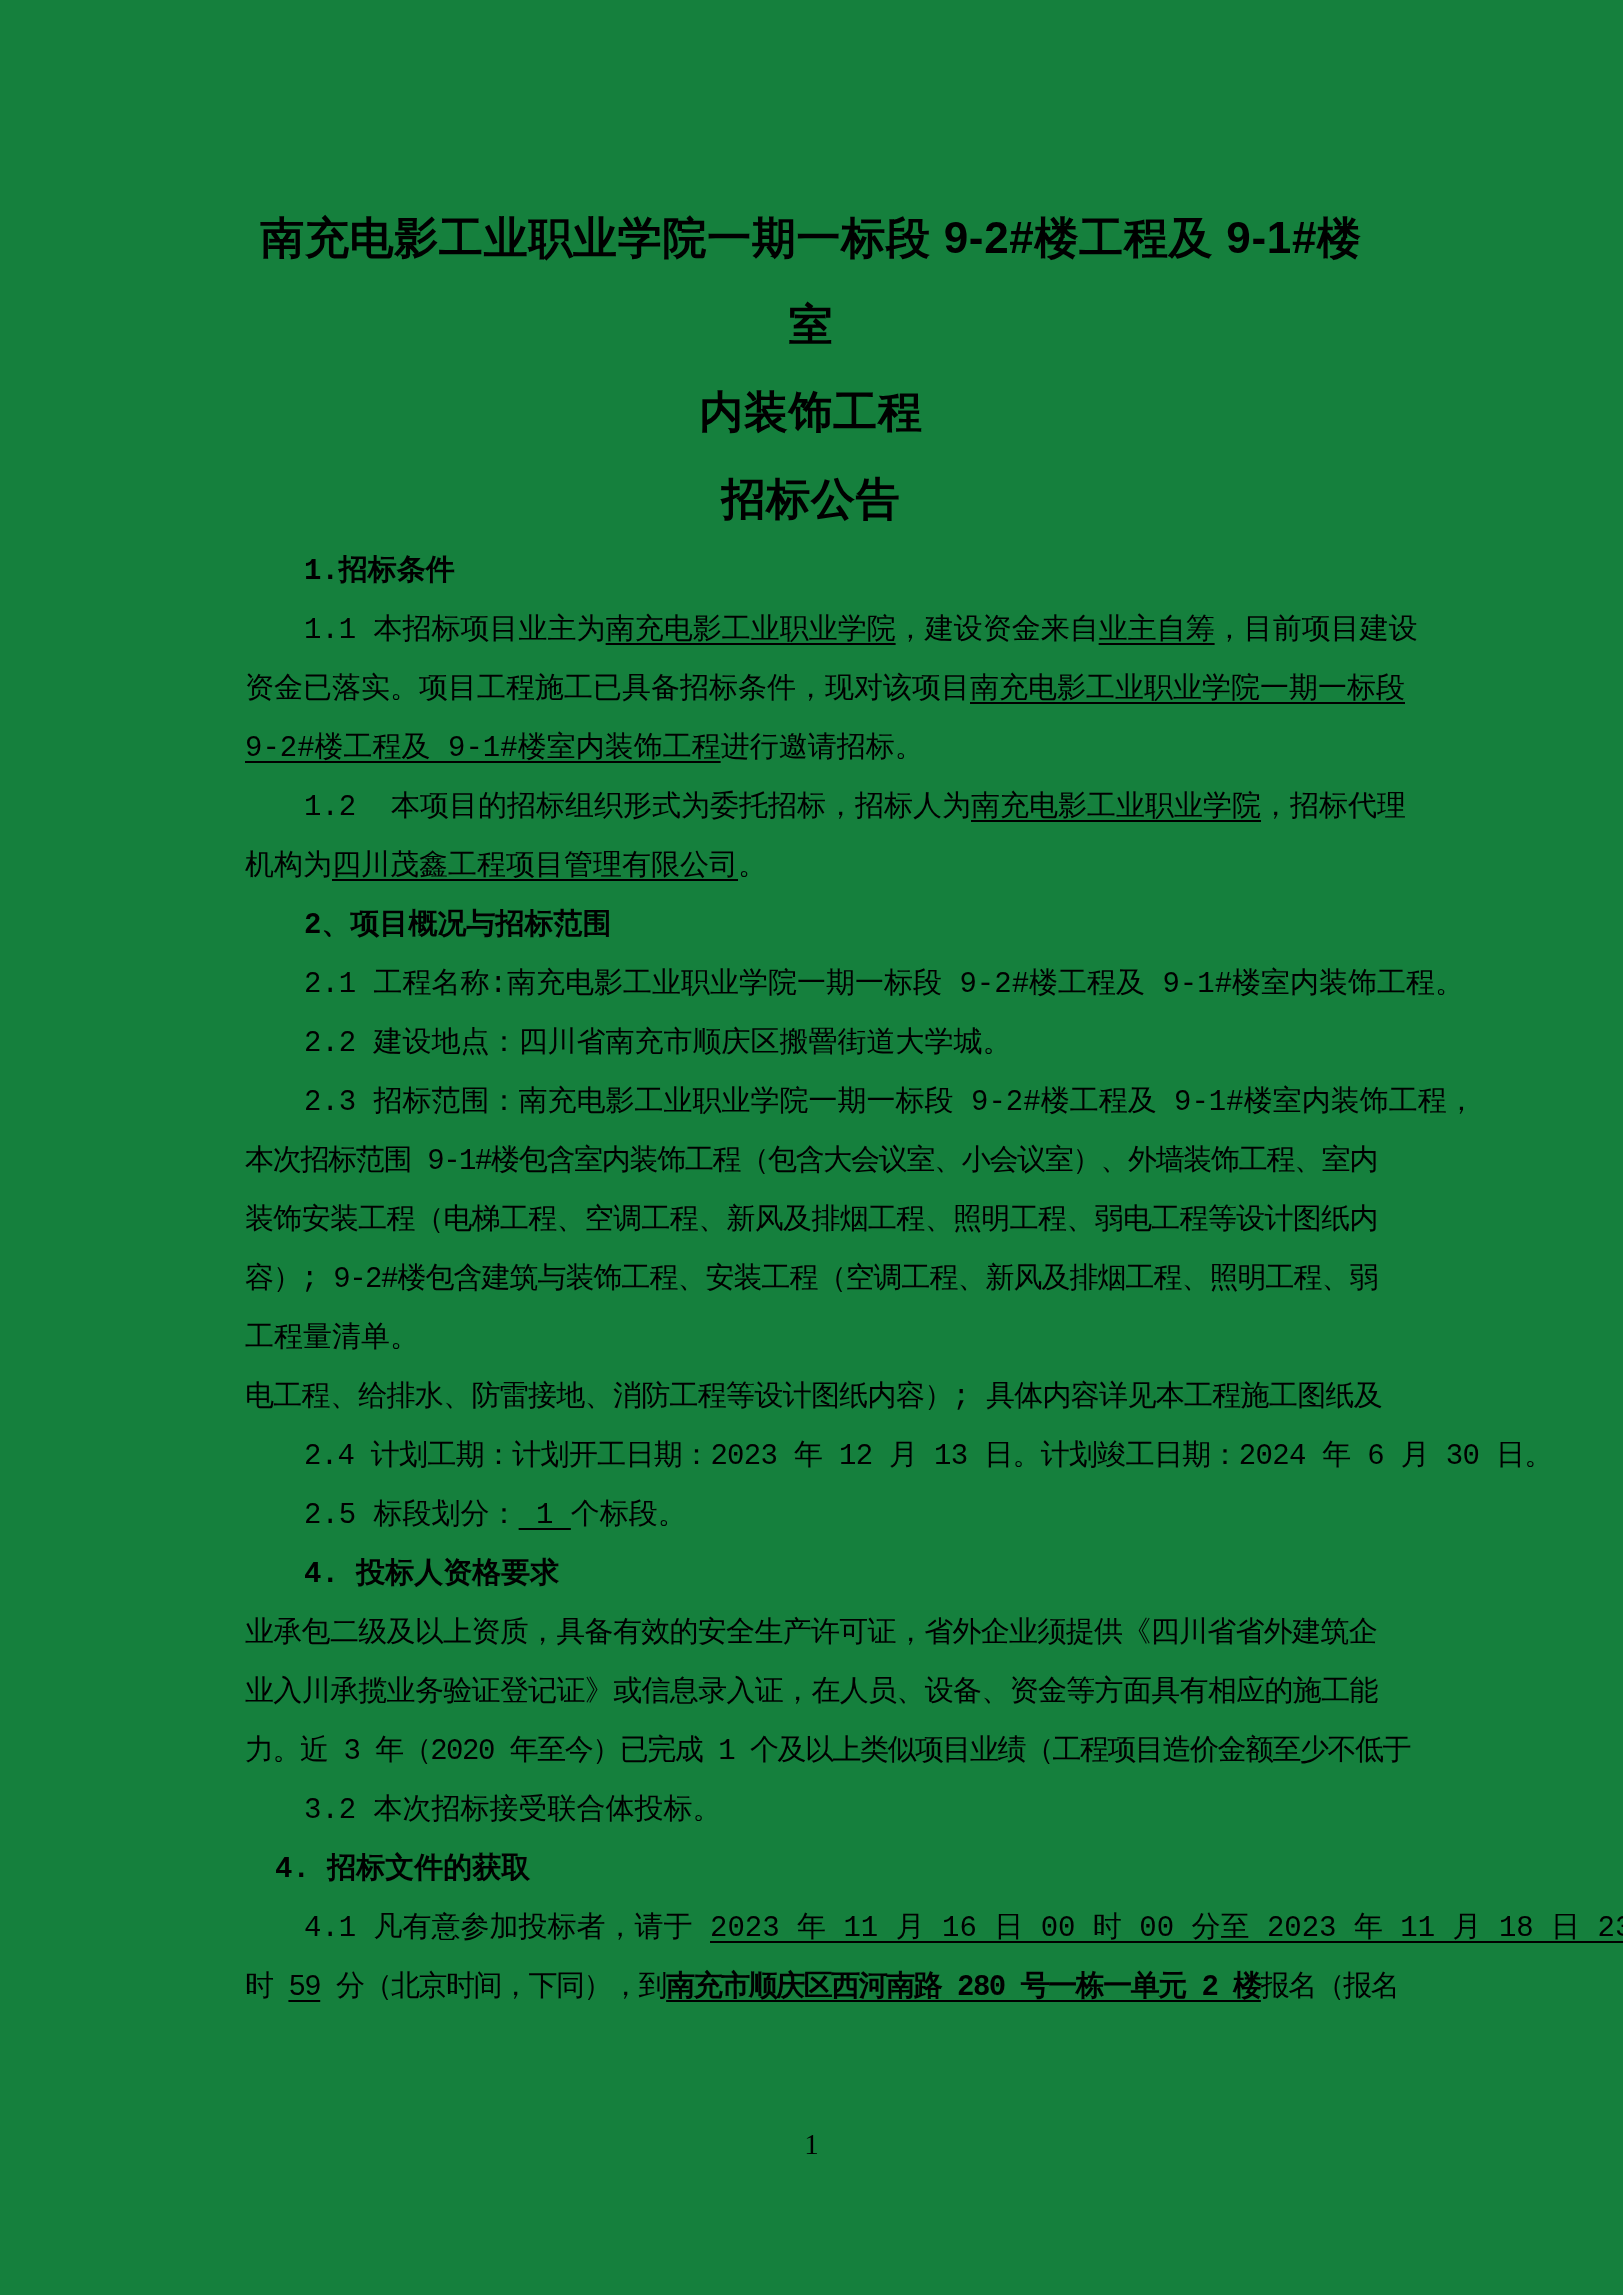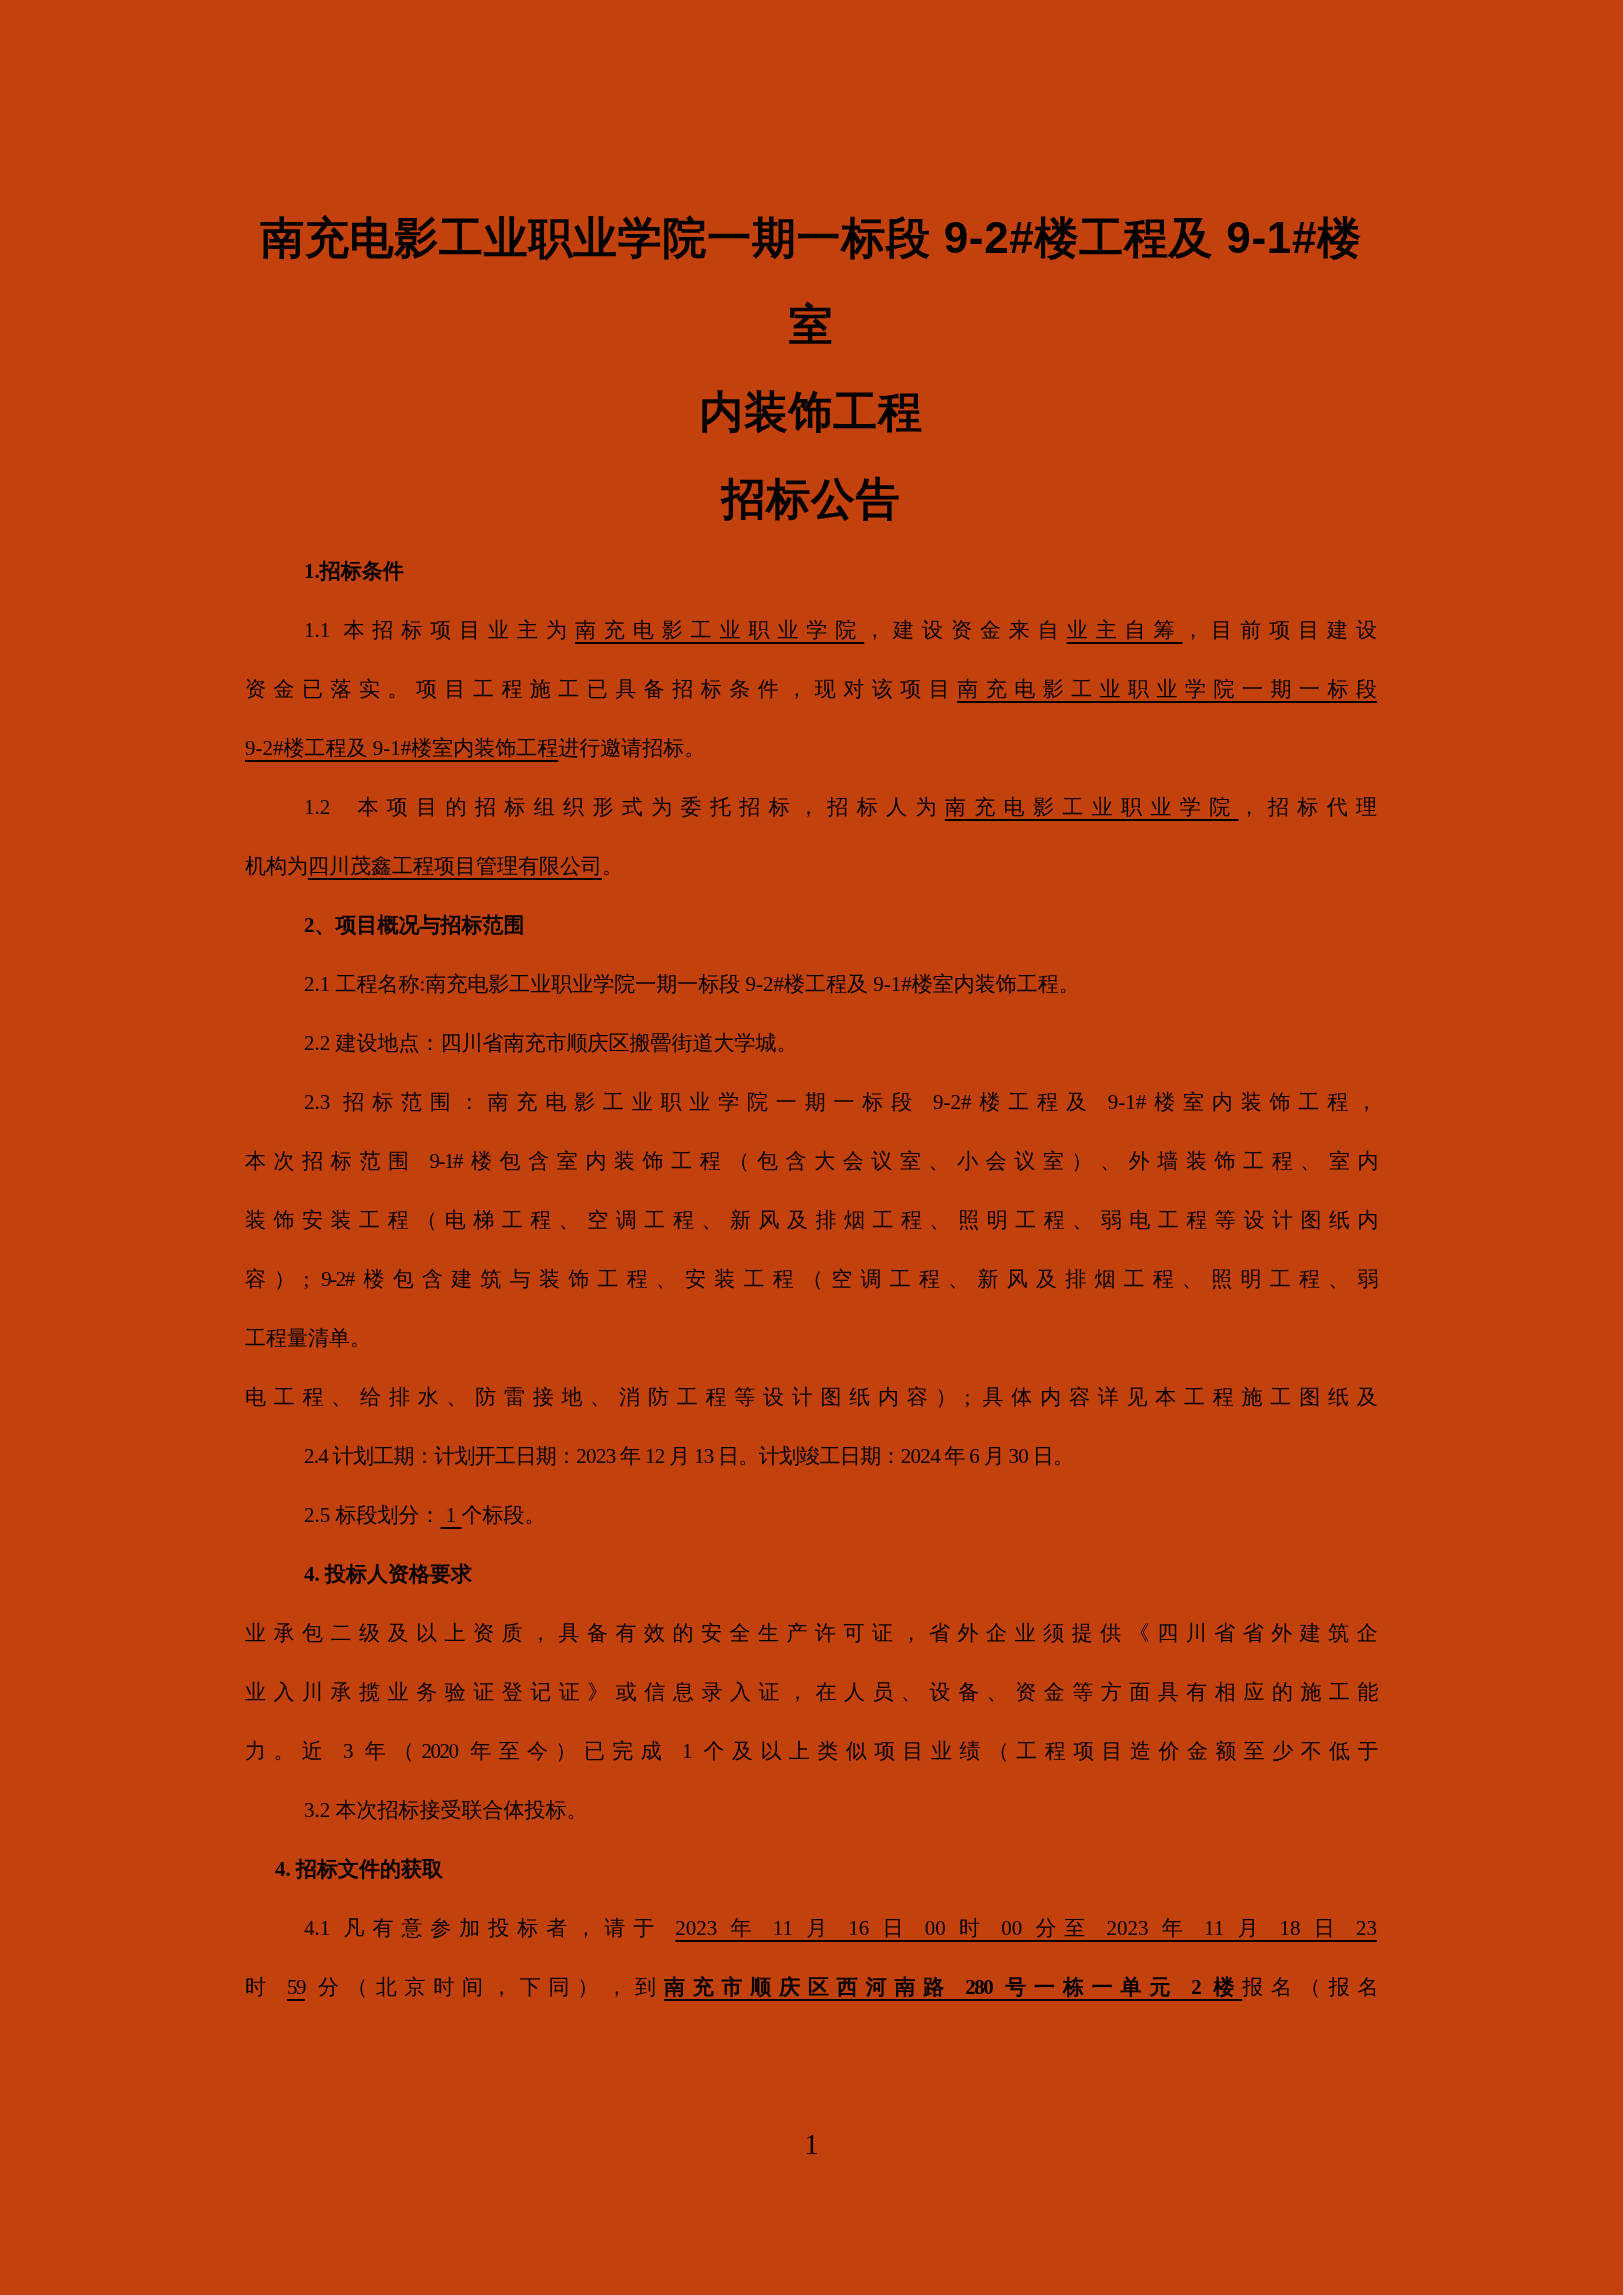--- a/index.html
+++ b/index.html
@@ -4,41 +4,41 @@
 <style>
   html, body {
     margin: 0;
     padding: 0;
     background: #ffffff;
   }
   .page {
     position: relative;
     width: 1623px;
     height: 2295px;
-    background: #c2410c;
+    background: #15803d;
     color: #000000;
     overflow: hidden;
   }
   .content {
     position: absolute;
     left: 245px;
     top: 194px;
     width: 1132px;
   }
   .title-block {
     font-family: "Liberation Sans", "DejaVu Sans", sans-serif;
     font-weight: 700;
     font-size: 44px;
     line-height: 87px;
     text-align: center;
     letter-spacing: 0.7px;
   }
   .doc-body {
-    font-family: Liberation Serif, serif;
-    font-size: 21px;
+    font-family: Liberation Mono, monospace;
+    font-size: 29px;
     line-height: 59px;
   }
   .ln { white-space: nowrap; }
   .ind  { text-indent: 59px; }
   .ind2 { text-indent: 30px; }
   .fill {
     text-align: justify;
     text-align-last: justify;
   }
   .tight1 { letter-spacing: -0.7px; }

